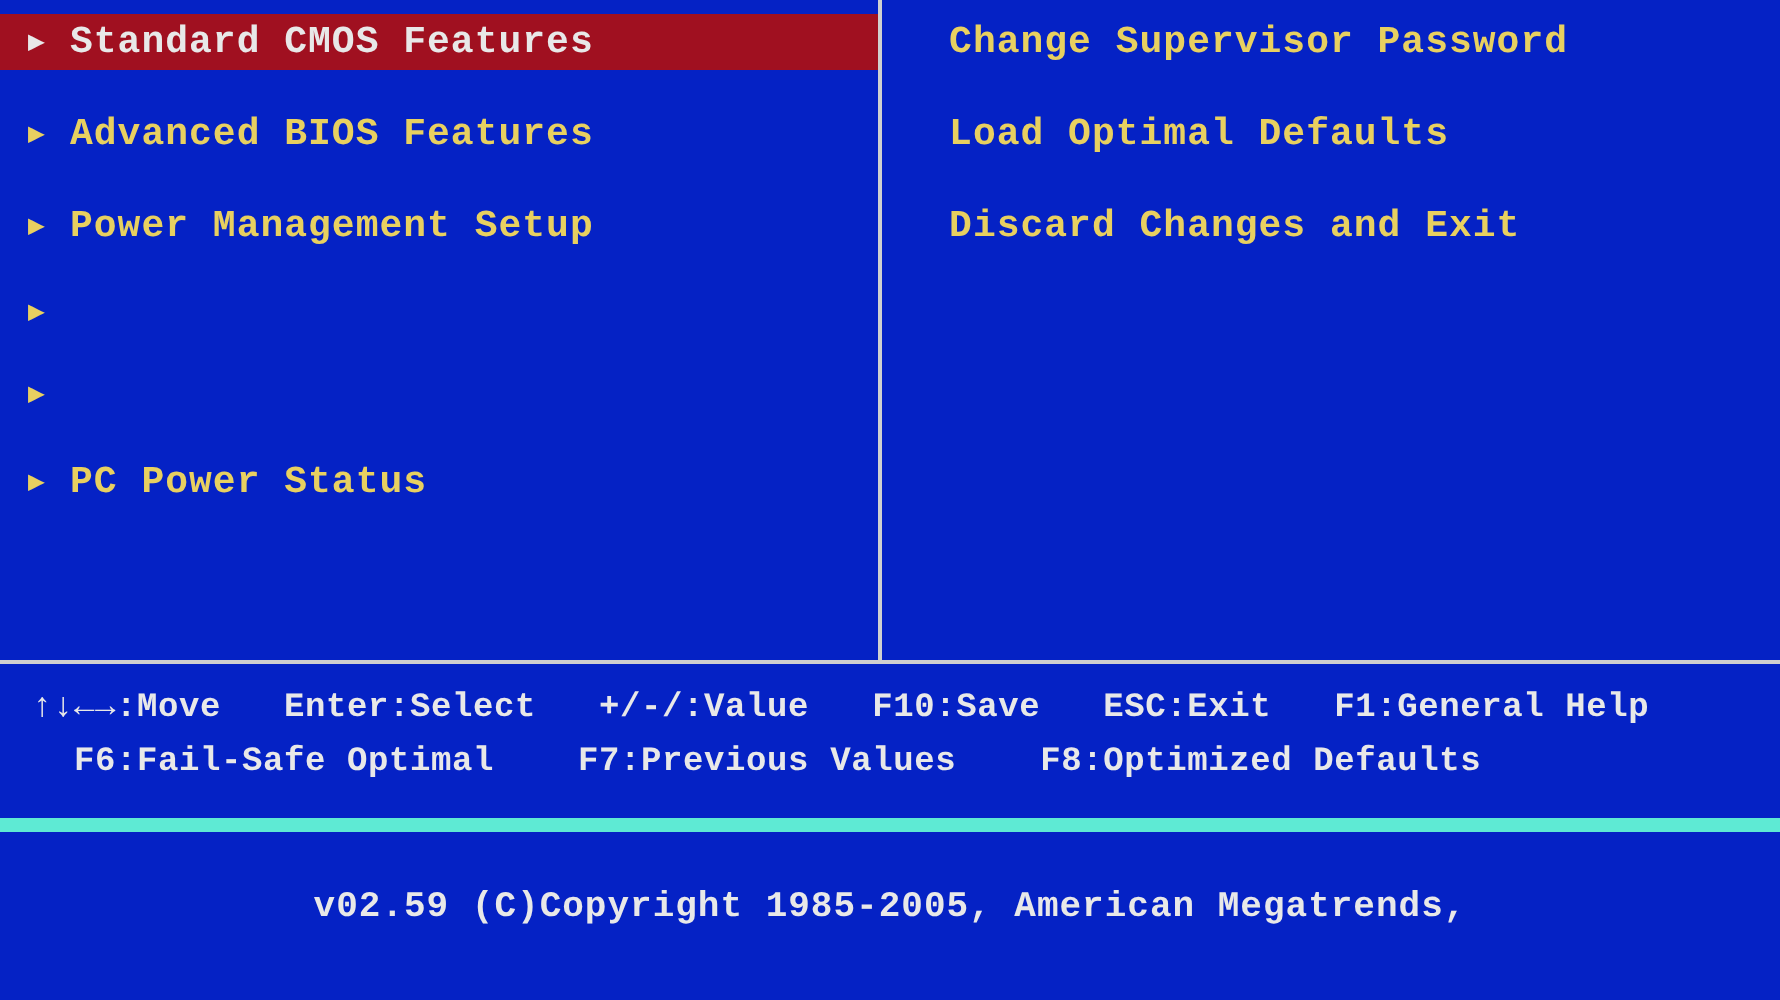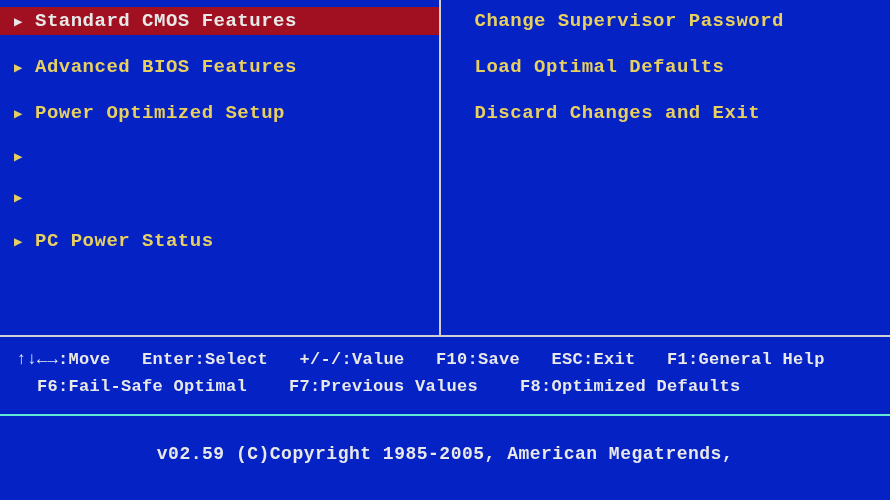--- a/index.html
+++ b/index.html
@@ -58,21 +58,21 @@
       background: #a01020;
       color: #e8e8e8;
     }
     .menu-item.selected .arrow {
       color: #e8e8e8;
     }
     .menu-col.right .menu-item {
       padding-left: 0;
     }
     .help-area {
-      border-bottom: 2px solid #5eead4;
+      border-bottom: 7px solid #5eead4;
       padding: 10px 16px 14px 16px;
       color: #e8e8e8;
       font-size: 17px;
       letter-spacing: 0.3px;
       line-height: 1.55;
     }
     .help-row {
       white-space: pre;
     }
     .footer-area {
@@ -92,21 +92,21 @@
       <div class="menu-item selected">
         <span class="arrow">▶</span>
         <span>Standard CMOS Features</span>
       </div>
       <div class="menu-item">
         <span class="arrow">▶</span>
         <span>Advanced BIOS Features</span>
       </div>
       <div class="menu-item">
         <span class="arrow">▶</span>
-        <span>Power Optimized Setup</span>
+        <span>Power Management Setup</span>
       </div>
       <div class="menu-item">
         <span class="arrow">▶</span>
       </div>
       <div class="menu-item">
         <span class="arrow">▶</span>
       </div>
       <div class="menu-item">
         <span class="arrow">▶</span>
         <span>PC Power Status</span>

